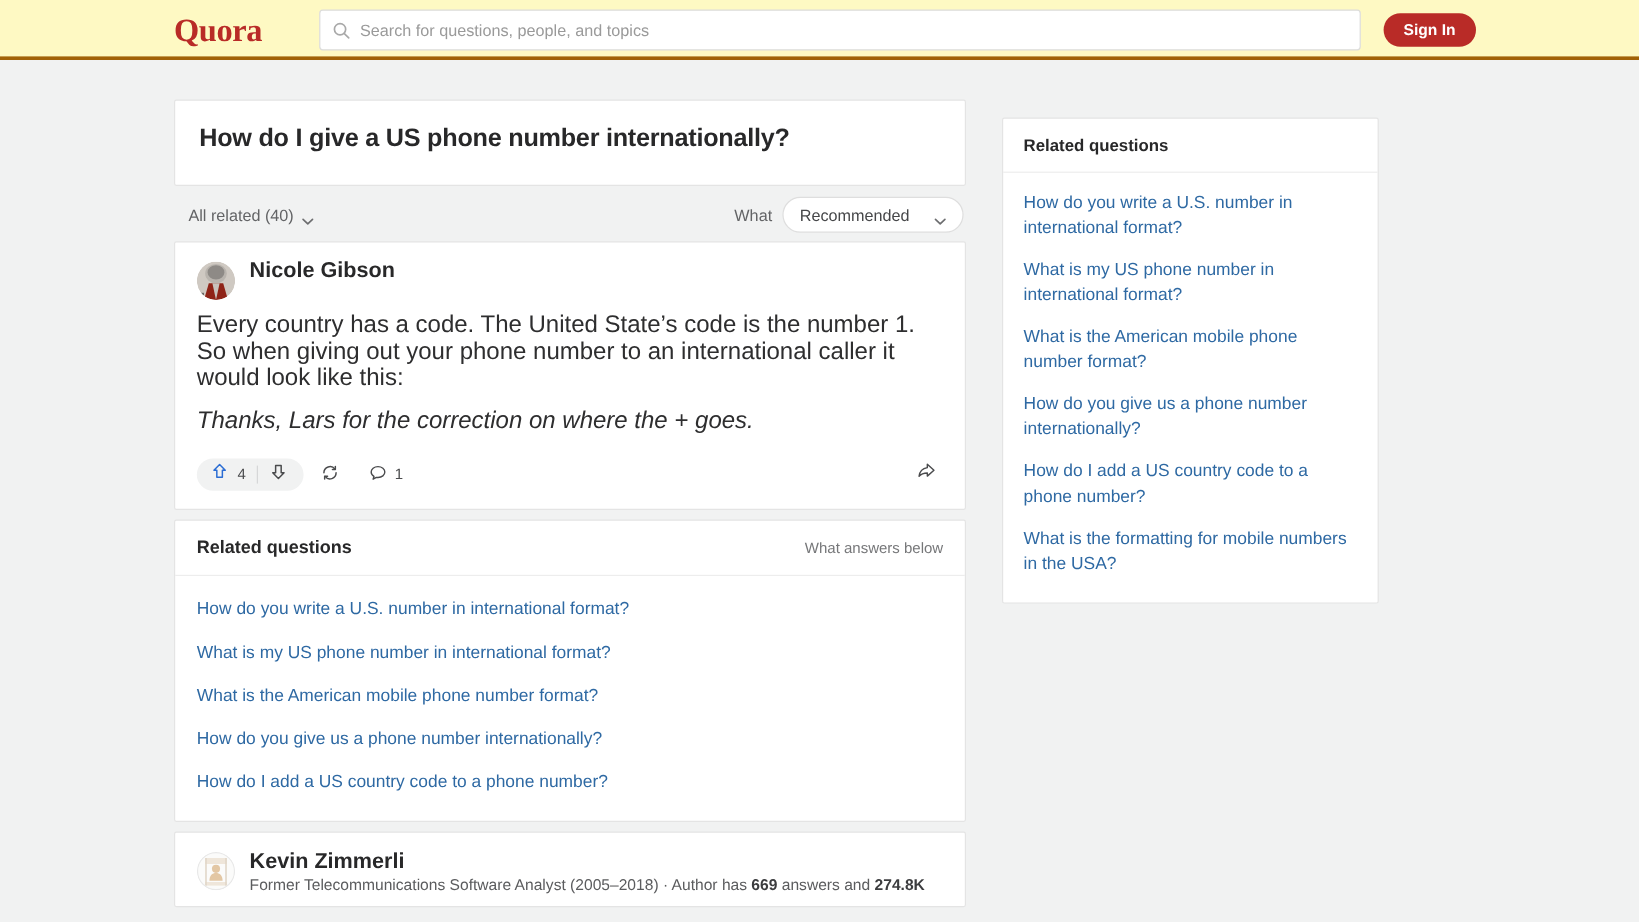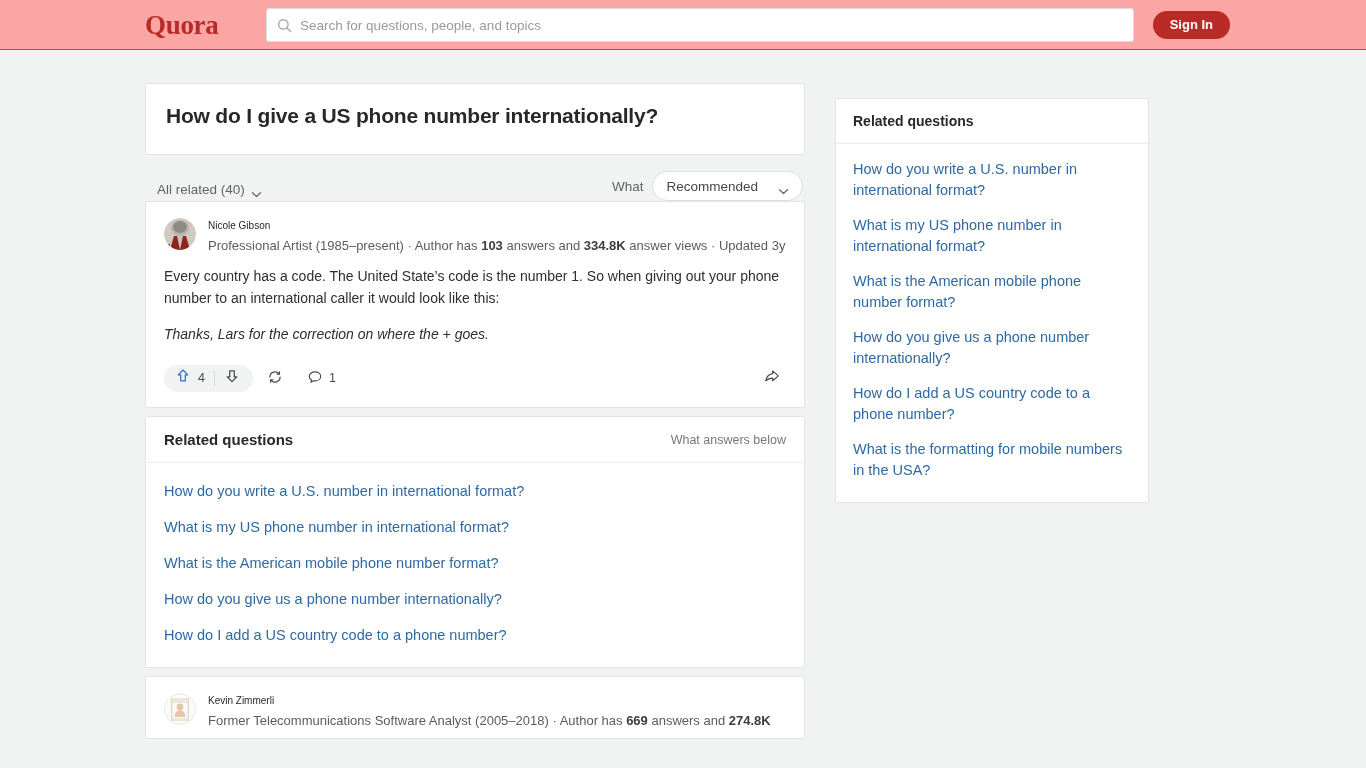--- a/index.html
+++ b/index.html
@@ -9,22 +9,22 @@
     overflow: hidden;
     background: #f1f2f2;
     font-family: "Liberation Sans", sans-serif;
     -webkit-font-smoothing: antialiased;
   }
 
   
   .header {
     position: relative;
     height: 50px;
-    background: #fca5a5;
-    border-bottom: 1px solid #a16207;
+    background: #fef9c3;
+    border-bottom: 3px solid #a16207;
     display: flex;
     align-items: center;
     z-index: 20;
   }
   .logo {
     position: absolute;
     left: 145px;
     top: 10px;
     font-family: "Liberation Serif", serif;
     font-size: 27px;
@@ -104,21 +104,21 @@
     font-size: 21px;
     font-weight: bold;
     color: #282829;
     line-height: 28px;
     letter-spacing: -0.2px;
   }
 
   
   .filter-bar {
     display: flex;
-    align-items: flex-end;
+    align-items: center;
     justify-content: space-between;
     height: 44px;
     padding: 0 2px;
     margin-top: 2px;
   }
   .filter-left {
     display: flex;
     align-items: center;
     gap: 6px;
     font-size: 13.5px;
@@ -150,35 +150,35 @@
   .avatar {
     width: 32px; height: 32px;
     border-radius: 50%;
     flex: 0 0 auto;
     overflow: hidden;
     margin-top: 2px;
   }
   .avatar svg { display: block; }
   .author-meta { flex: 1 1 auto; min-width: 0; }
   .author-name {
-    font-size: 10px;
-    font-weight: normal;
+    font-size: 18px;
+    font-weight: bold;
     color: #282829;
     line-height: 19px;
   }
   .author-credential {
     font-size: 13px;
     color: #5b5c5e;
     line-height: 19px;
     margin-top: 1px;
   }
   .author-credential b { color: #3c3d3f; font-weight: bold; }
   .answer-body { margin-top: 10px; }
   .answer-body p {
-    font-size: 14px;
+    font-size: 20px;
     color: #2e2e2f;
     line-height: 22px;
     margin-bottom: 14px;
   }
   .answer-body p:last-child { margin-bottom: 0; font-style: italic; }
 
   
   .action-bar {
     display: flex;
     align-items: center;
@@ -321,21 +321,20 @@
               <ellipse cx="16" cy="10" rx="9" ry="8" fill="#b9b4ae"></ellipse>
               <ellipse cx="16" cy="9" rx="7" ry="6" fill="#8e8a86"></ellipse>
               <path d="M6 32 L10 18 L22 18 L26 32 Z" fill="#8f2418"></path>
               <path d="M13 18 L16 32 L19 18 Z" fill="#c8c3bd"></path>
               <rect x="0" y="26" width="6" height="6" fill="#6e6a66"></rect>
             </g>
           </svg>
         </div>
         <div class="author-meta">
           <div class="author-name">Nicole Gibson</div>
-          <div class="author-credential"><span>Professional Artist (1985–present) · Author has </span><b>103</b><span> answers and </span><b>334.8K</b><span> answer views · Updated 3y</span></div>
         </div>
       </div>
 
       <div class="answer-body">
         <p>Every country has a code. The United State’s code is the number 1. So when giving out your phone number to an international caller it would look like this:</p>
         <p>Thanks, Lars for the correction on where the + goes.</p>
       </div>
 
       <div class="action-bar">
         <div class="actions-left">

